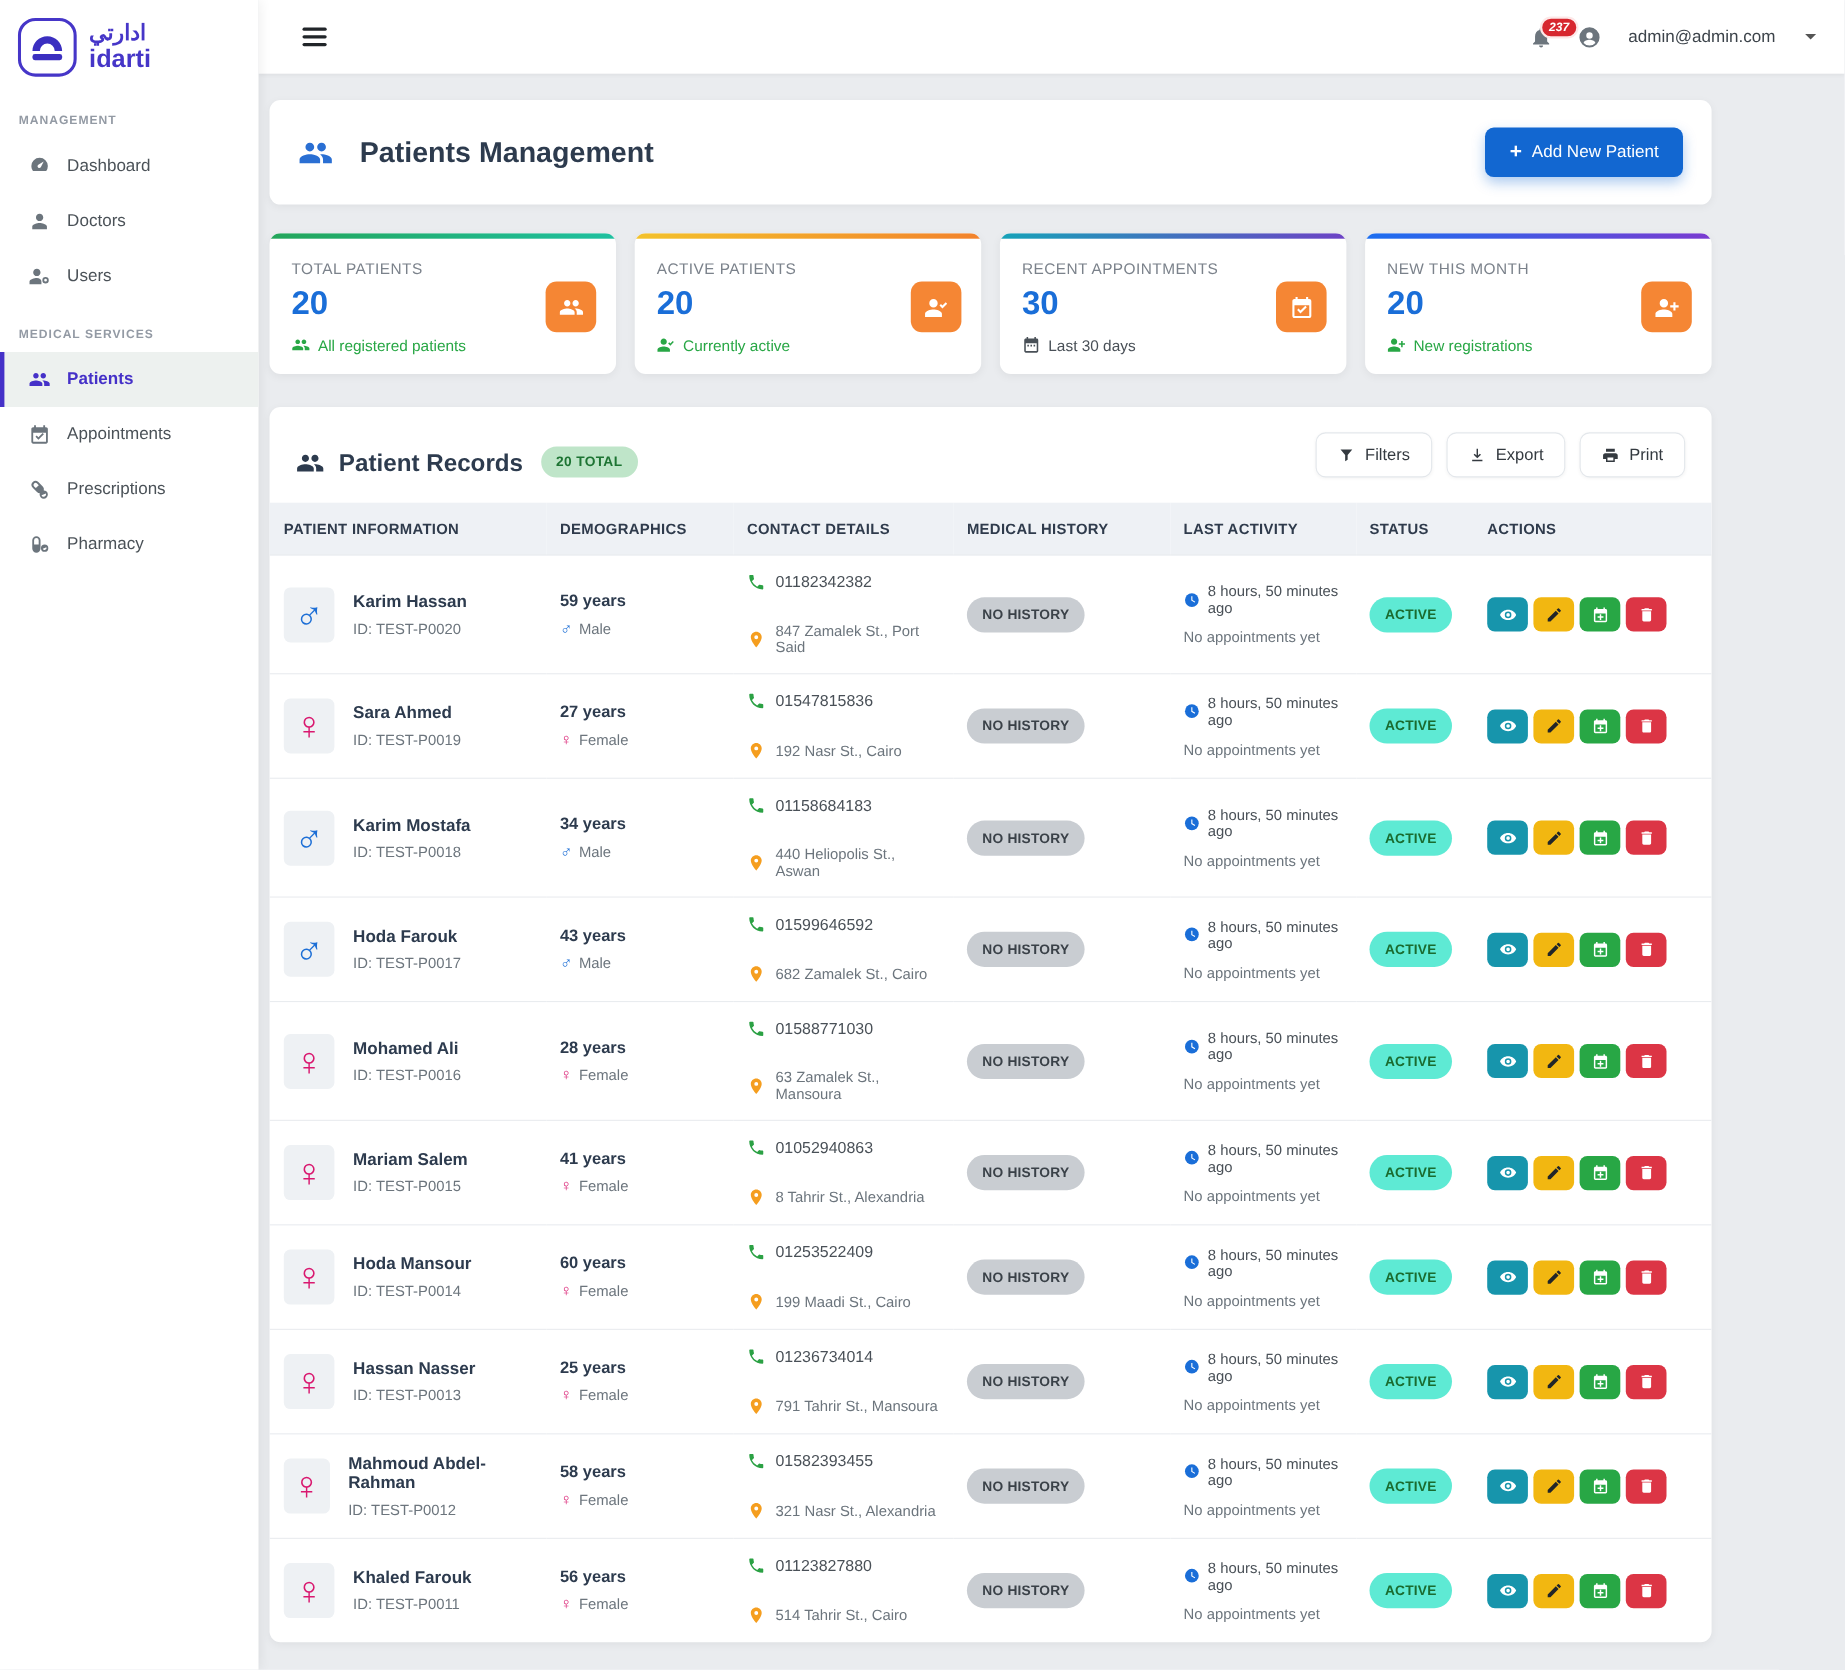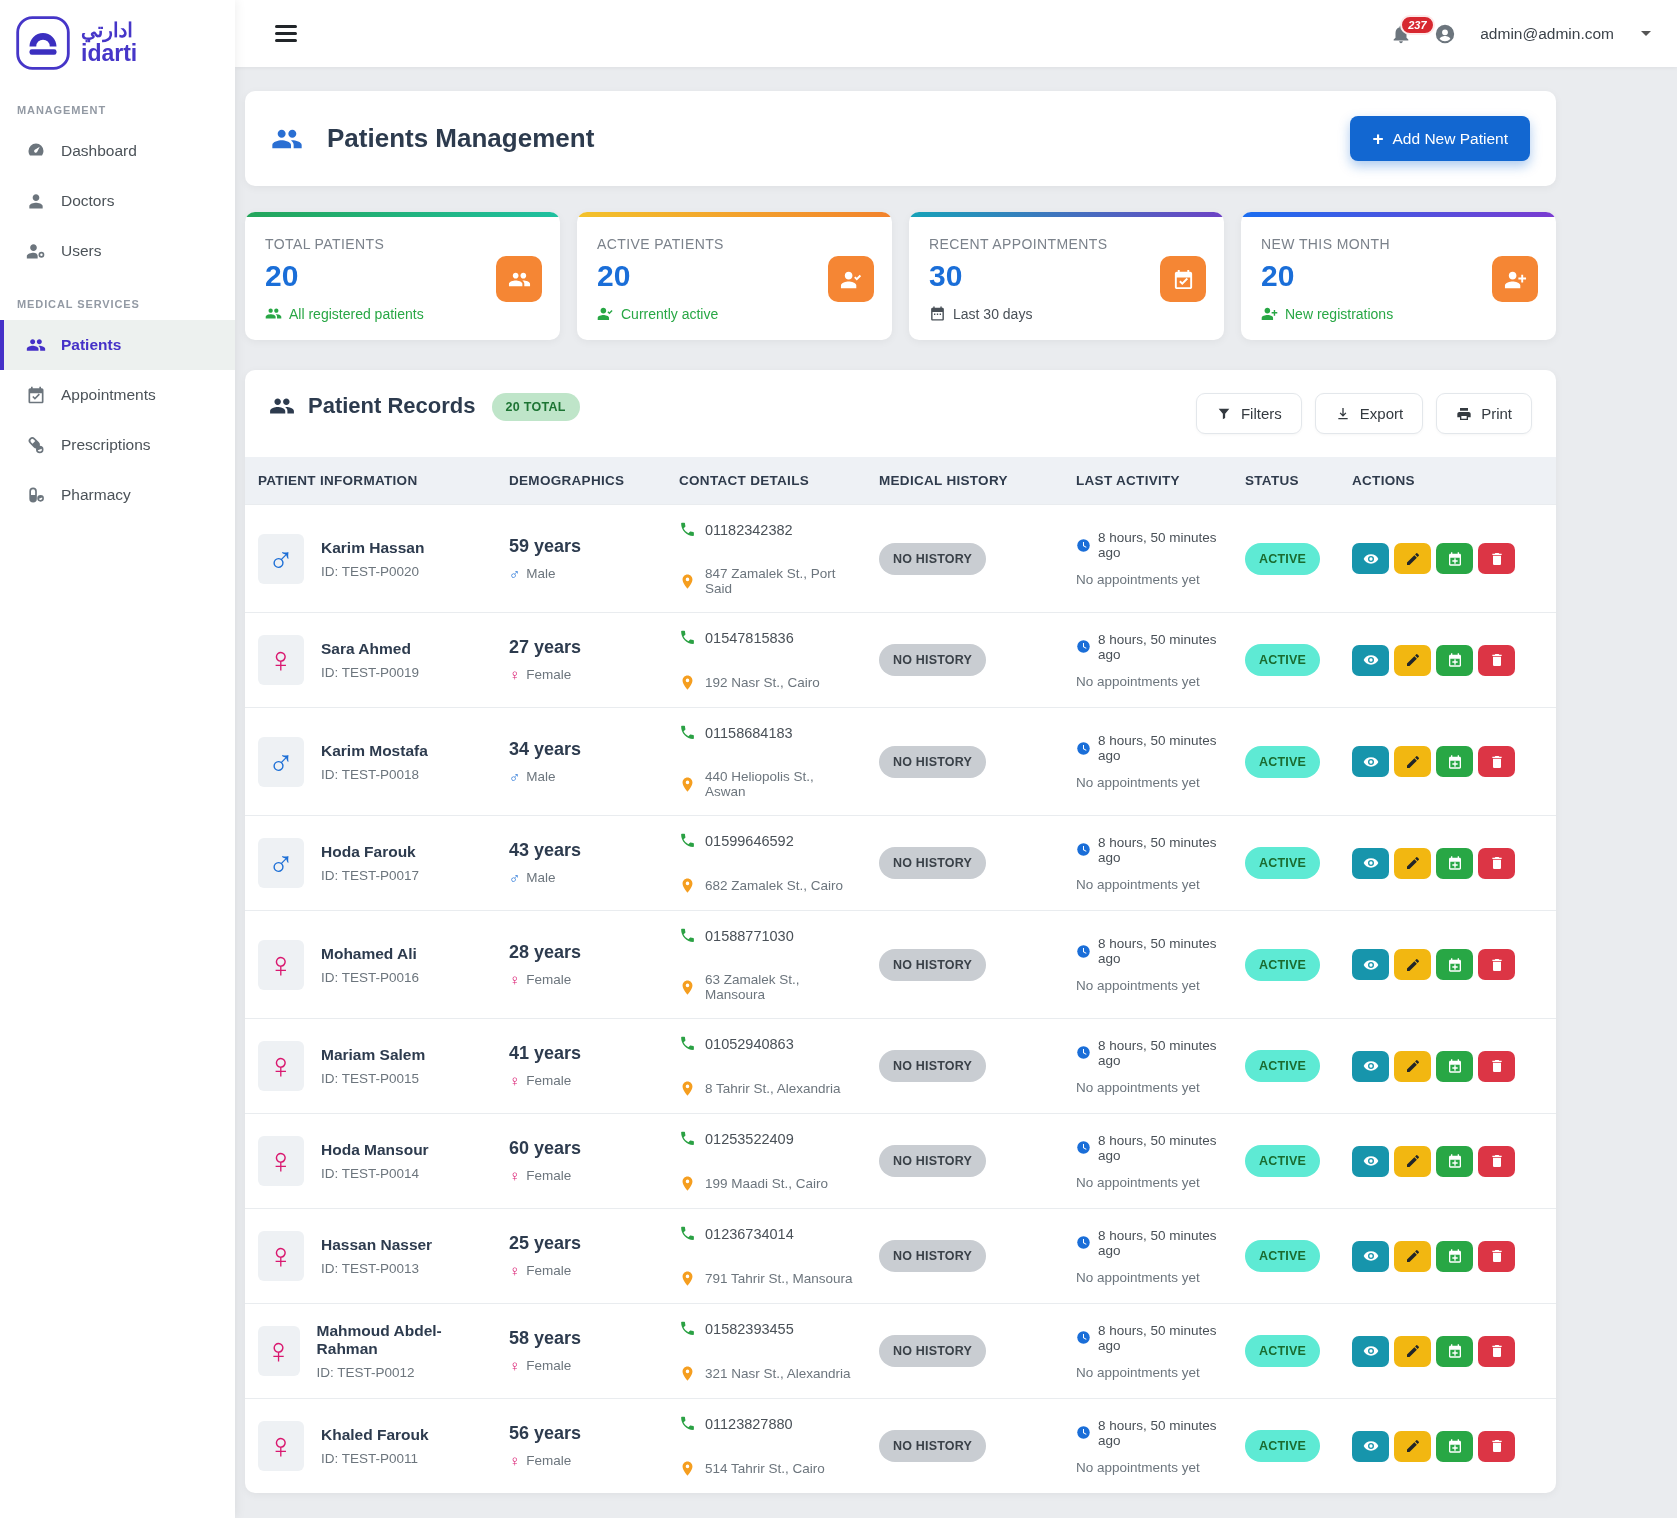--- a/index.html
+++ b/index.html
@@ -65,21 +65,21 @@
   .stat-value { font-size:30px; font-weight:bold; color:#1a6ed8; margin:7px 0 12px; }
   .stat-icon { position:absolute; right:18px; top:44px; width:46px; height:46px; background:#f58634;
     border-radius:10px; display:flex; align-items:center; justify-content:center; }
   .stat-icon svg { width:23px; height:23px; fill:#fff; }
   .stat-caption { font-size:14px; display:flex; align-items:center; gap:7px; }
   .stat-caption svg { width:17px; height:17px; fill:currentColor; }
 
   
   .records-card { background:#fff; border-radius:10px; box-shadow:0 2px 8px rgba(0,0,0,.05);
     overflow:hidden; margin-bottom:30px; }
-  .records-header { display:flex; align-items:flex-start; padding:23px 24px;border-radius:23px; }
+  .records-header { display:flex; align-items:flex-end; padding:23px 24px;border-radius:23px; }
   .records-title-icon svg { width:26px; height:26px; fill:#2d3b4e; margin-right:13px; }
   .records-title { font-size:22px; font-weight:bold; color:#2d3b4e; }
   .total-badge { margin-left:16px; background:#bfe5c9; color:#1d7433; font-size:12.5px;
     font-weight:bold; padding:7px 14px; border-radius:15px; letter-spacing:.3px; }
   .toolbar { margin-left:auto; display:flex; gap:13px; }
   .tool-btn { background:#fff; border:1px solid #e3e7eb; border-radius:9px; padding:11px 19px;
     font-size:15px; color:#343a40; display:flex; align-items:center; gap:9px; cursor:pointer;
     box-shadow:0 1px 3px rgba(0,0,0,.04); font-family:inherit; }
   .tool-btn svg { width:16px; height:16px; fill:#343a40; }
 
@@ -90,21 +90,21 @@
   tbody td { padding:16px 12px; vertical-align:middle; border-top:1px solid #e9ecef; }
   tbody td:first-child { padding-left:13px; }
 
   .p-info { display:flex; align-items:center; gap:17px; }
   .avatar { width:46px; height:50px; background:#eef1f4; border-radius:6px; display:flex;
     align-items:center; justify-content:center; font-size:36px; font-weight:bold; line-height:1; }
   .avatar.male { color:#1d6fd6; }
   .avatar.female { color:#d9186f; }
   .p-name { font-size:15.5px; font-weight:bold; color:#2d3b4e; }
   .p-id { font-size:13.5px; color:#6c757d; margin-top:7px; }
-  .p-age { font-size:18px; font-weight:bold; color:#2d3b4e; }
+  .p-age { font-size:15px; font-weight:bold; color:#2d3b4e; }
   .p-gender { font-size:13.5px; color:#6c757d; margin-top:8px; display:flex; align-items:center; gap:6px; }
   .gender-sym { font-size:15px; font-weight:bold; }
   .gender-sym.male { color:#1d6fd6; } .gender-sym.female { color:#d9186f; }
   .c-line { display:flex; align-items:center; gap:9px; font-size:14.5px; color:#495057; }
   .c-line + .c-line { margin-top:28px; font-size:13.5px; color:#6c757d; }
   .c-line svg { width:17px; height:17px; flex:0 0 auto; }
   .phone-ic { fill:#2ba144; } .pin-ic { fill:#f59e1f; }
   .badge-gray { display:inline-block; background:#c9cdd2; color:#3a4148; font-size:12.5px;
     font-weight:bold; padding:9px 14px; border-radius:17px; letter-spacing:.2px; }
   .badge-green { display:inline-block; background:#5eead4; color:#1a6b2f; font-size:12.5px;

